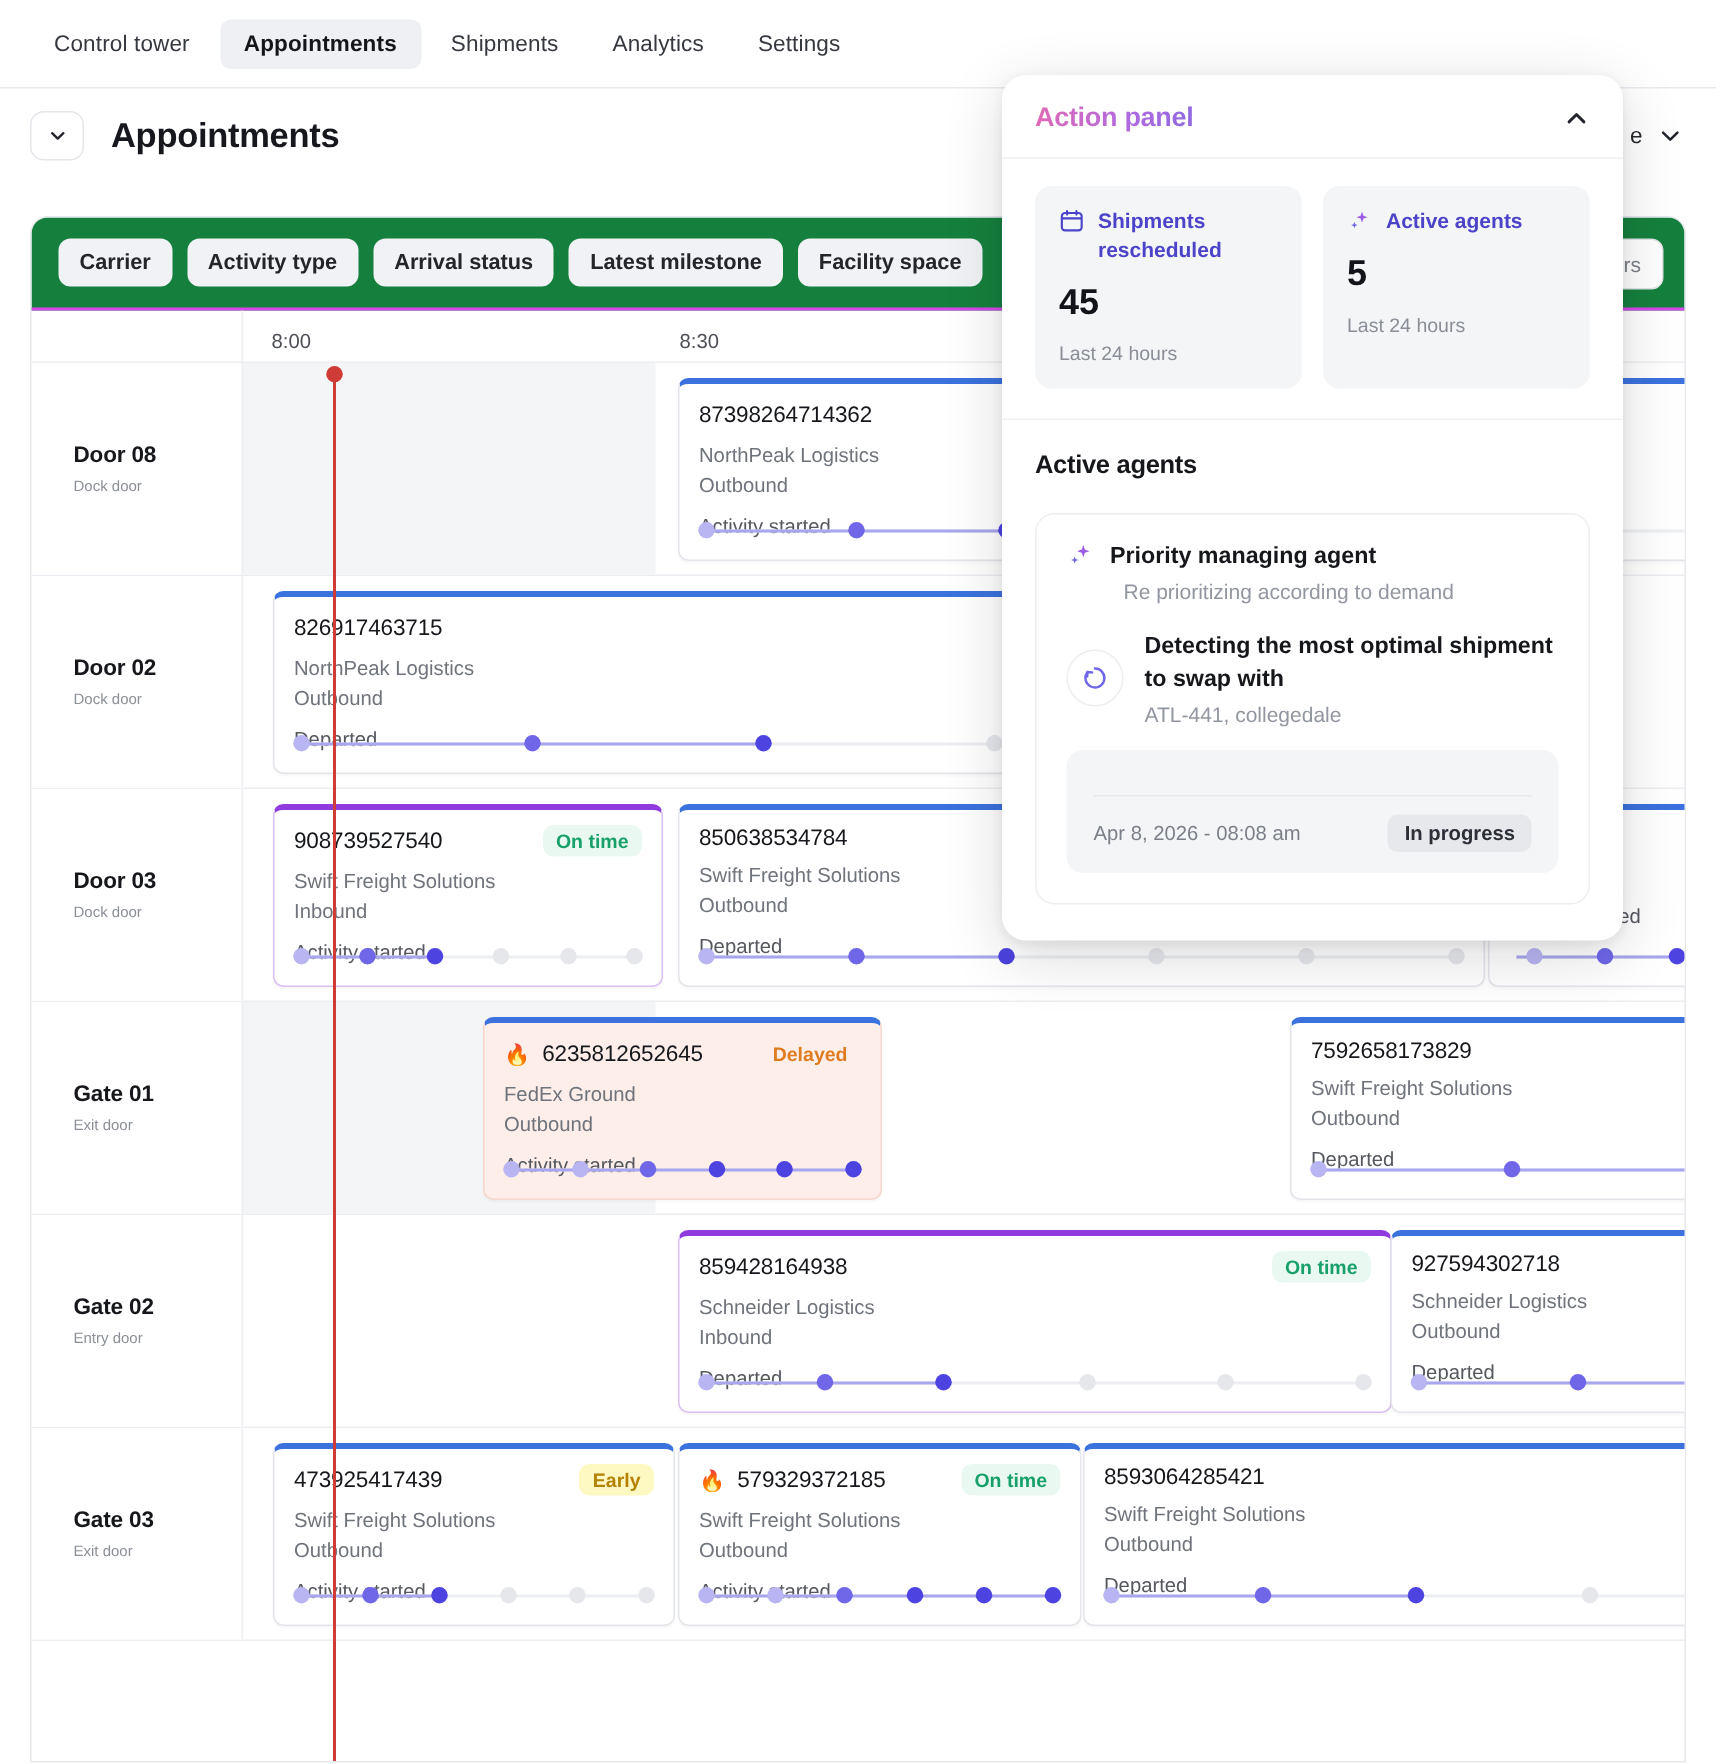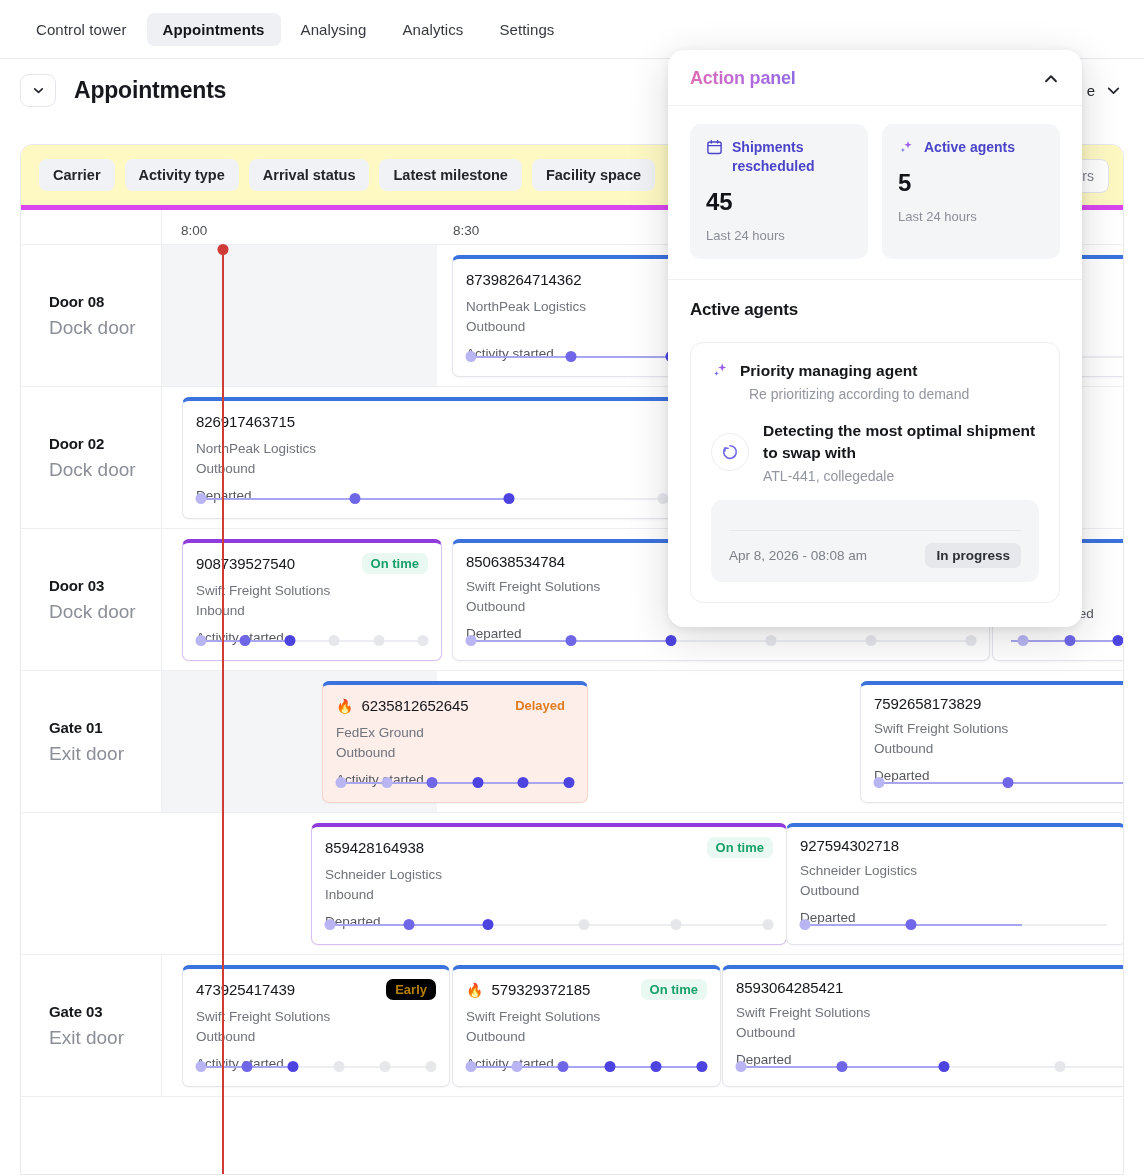--- a/index.html
+++ b/index.html
@@ -46,21 +46,21 @@
   .header-right .hr-label { font-weight:400; }
 
   
   .board {
     margin: 22px 20px 0 20px;
     border: 1px solid #e6e8ec; border-top-left-radius: 12px; border-top-right-radius: 12px;
     background: #fff; height: calc(1176px - 145px); overflow: hidden; position: relative;
   }
   .filters {
     display: flex; align-items: center; gap: 10px;
-    padding: 14px 18px; border-bottom: 5px solid #d946ef; background:#fef9c3;
+    padding: 14px 18px; border-bottom: 2px solid #d946ef; background:#15803d;
     position: relative;
   }
   .chip {
     background: #f1f2f5; border-radius: 8px; padding: 8px 14px;
     font-size: 14.5px; font-weight: bold; color: #23252a; white-space: nowrap; cursor: pointer;
   }
   .filters-right {
     position:absolute; right: 14px; top: 14px;
     border: 1px solid #e2e4e9; border-radius: 8px; background: #fff;
     font-size: 14px; color: #7b7f87; padding: 8px 14px; white-space:nowrap;
@@ -78,21 +78,21 @@
   .rows { position: relative; }
   .row {
     display: flex; height: 142px; border-bottom: 1px solid #eceef1; position: relative;
   }
   .row-label {
     width: 141px; flex: none; border-right: 1px solid #eceef1;
     display: flex; flex-direction: column; justify-content: center;
     padding-left: 28px; background:#fff; position: relative; z-index: 2;
   }
   .row-label .r-title { font-size: 15px; font-weight: bold; color: #15171b; letter-spacing: -.1px; }
-  .row-label .r-sub { font-size: 19px; color: #8b8f97; margin-top: 7px; }
+  .row-label .r-sub { font-size: 10px; color: #8b8f97; margin-top: 7px; }
   .row-track { flex: 1; position: relative; }
   .shade {
     position: absolute; top: 0; bottom: 0; background: #f4f5f7;
   }
 
   
   .appt {
     position: absolute; top: 10px; height: 122px;
     background: #fff; border: 1px solid #e3e5ea;
     border-radius: 7px; border-top-width: 4px; border-top-style: solid;
@@ -104,21 +104,21 @@
   .appt-id {
     font-size: 15px; font-weight: normal; color: #15171b; white-space: nowrap; letter-spacing: -.1px;
   }
   .fire { font-size: 14px; line-height: 1; }
   .badge {
     margin-left: auto; font-size: 13px; font-weight: bold; padding: 3px 9px; border-radius: 7px;
     white-space: nowrap;
   }
   .badge.ontime { color: #17a06a; background: #e9f9f1; }
   .badge.delayed { color: #e07c20; background: transparent; }
-  .badge.early { color: #b58103; background: #000000; }
+  .badge.early { color: #b58103; background: #fef9c3; }
   .appt-meta { font-size: 13.5px; color: #6f737b; margin-top: 7px; line-height: 20px; }
   .appt-status { font-size: 13.5px; color: #55585f; margin-top: 9px; }
   .track { position: absolute; left: 13px; right: 13px; bottom: 14px; height: 11px; }
   .track .line {
     position: absolute; top: 5px; left: 5px; right: 5px; height: 1.5px; background: #eceef1;
   }
   .track .line-done {
     position: absolute; top: 5px; left: 5px; height: 1.5px; background: #a9a5ee;
   }
   .dot {
@@ -189,21 +189,21 @@
   }
 </style>
 </head>
 <body>
 
 <div class="app">
 
   <div class="topnav" id="topnav">
       <div class="nav-tab">Control tower</div>
       <div class="nav-tab active">Appointments</div>
-      <div class="nav-tab">Analysing</div>
+      <div class="nav-tab">Shipments</div>
       <div class="nav-tab">Analytics</div>
       <div class="nav-tab">Settings</div>
     </div>
 
   <div class="page-header">
     <div class="chev-btn">
       <svg width="15" height="15" viewBox="0 0 16 16">
         <path d="M4 6.2 L8 10 L12 6.2" fill="none" stroke="#22252b" stroke-width="1.7" stroke-linecap="round" stroke-linejoin="round"></path>
       </svg>
     </div>
@@ -416,20 +416,24 @@
               <div class="track">
                 <div class="line"></div>
                 <div class="line-done" style="width: calc(70% - 7px);"></div>
                 <div class="dot" style="left: calc(0% + 5px); background: rgb(185, 181, 242);"></div>
                 <div class="dot" style="left: calc(35% + 1.5px); background: rgb(111, 102, 232);"></div>
               </div>
             </div>
           </div>
         </div>
         <div class="row">
+          <div class="row-label">
+            <div class="r-title">Gate 02</div>
+            <div class="r-sub">Entry door</div>
+          </div>
           <div class="row-track">
             <div class="appt" style="left: 290px; width: 476px; border-color: rgb(143, 59, 221) rgb(217, 192, 240) rgb(217, 192, 240);">
               <div class="appt-top">
                 <div class="appt-id">859428164938</div>
                 <div class="badge ontime">On time</div>
               </div>
               <div class="appt-meta">
                 <div>Schneider Logistics</div>
                 <div>Inbound</div>
               </div>

